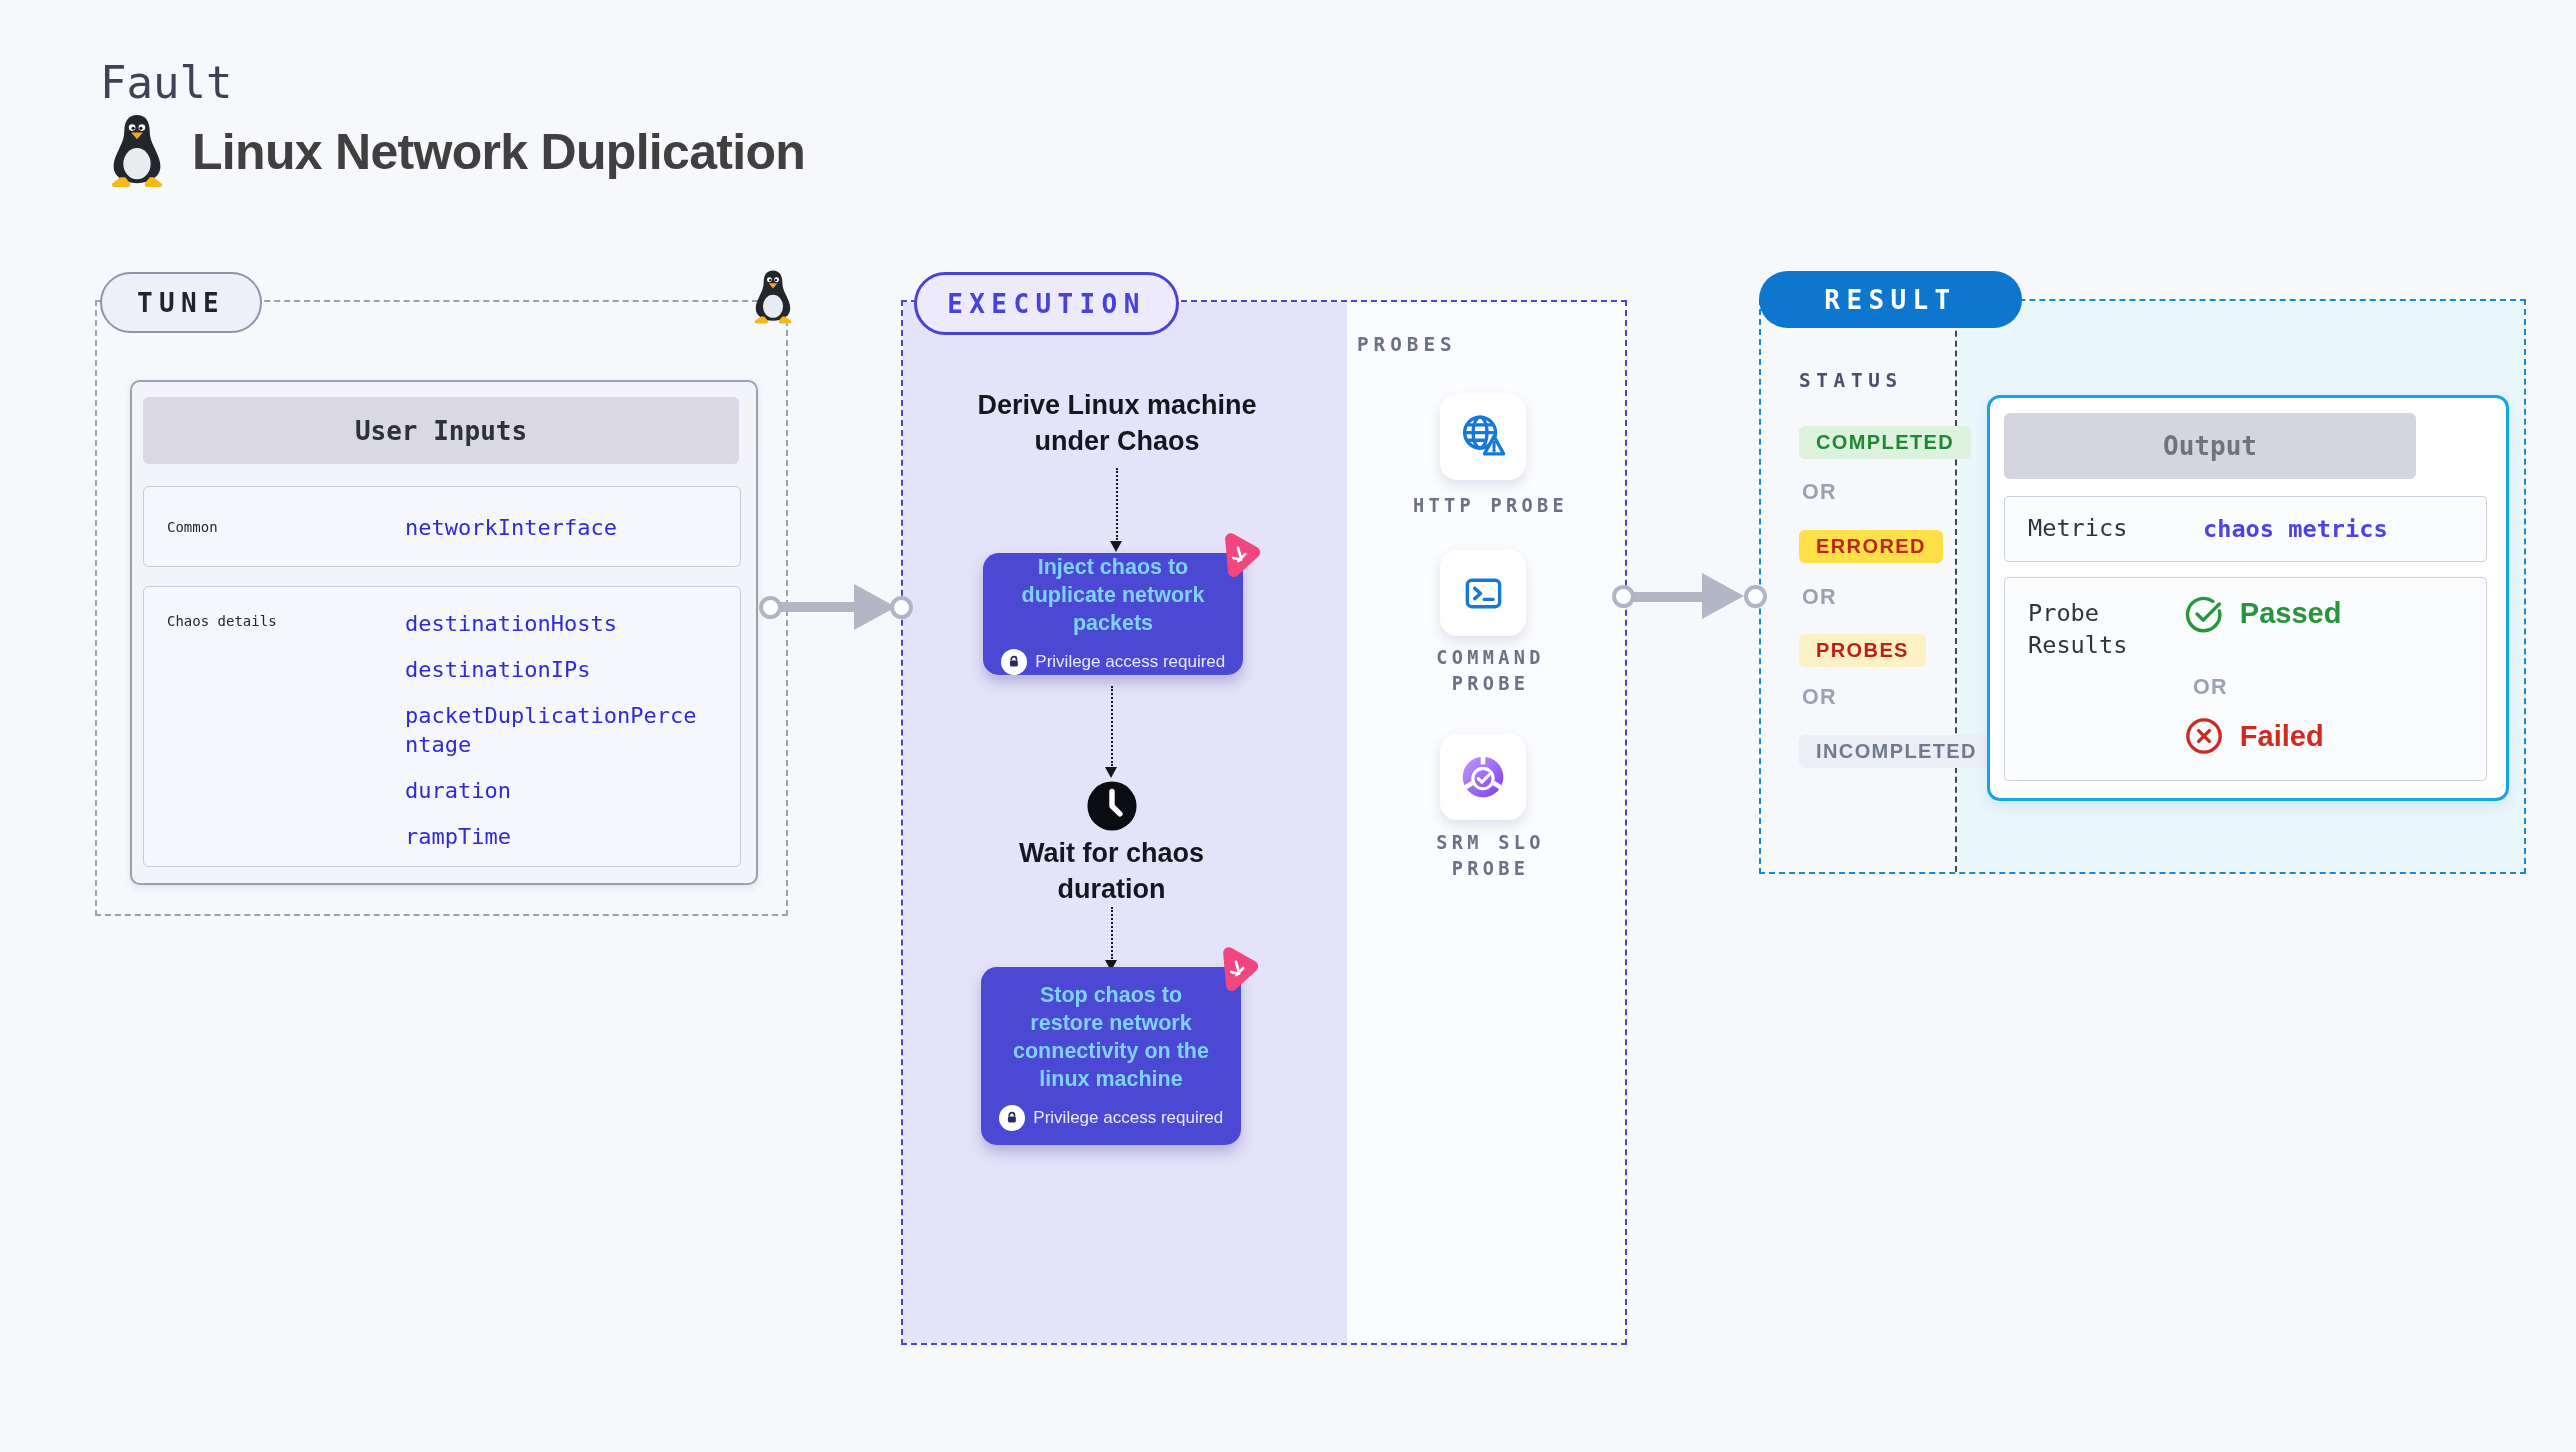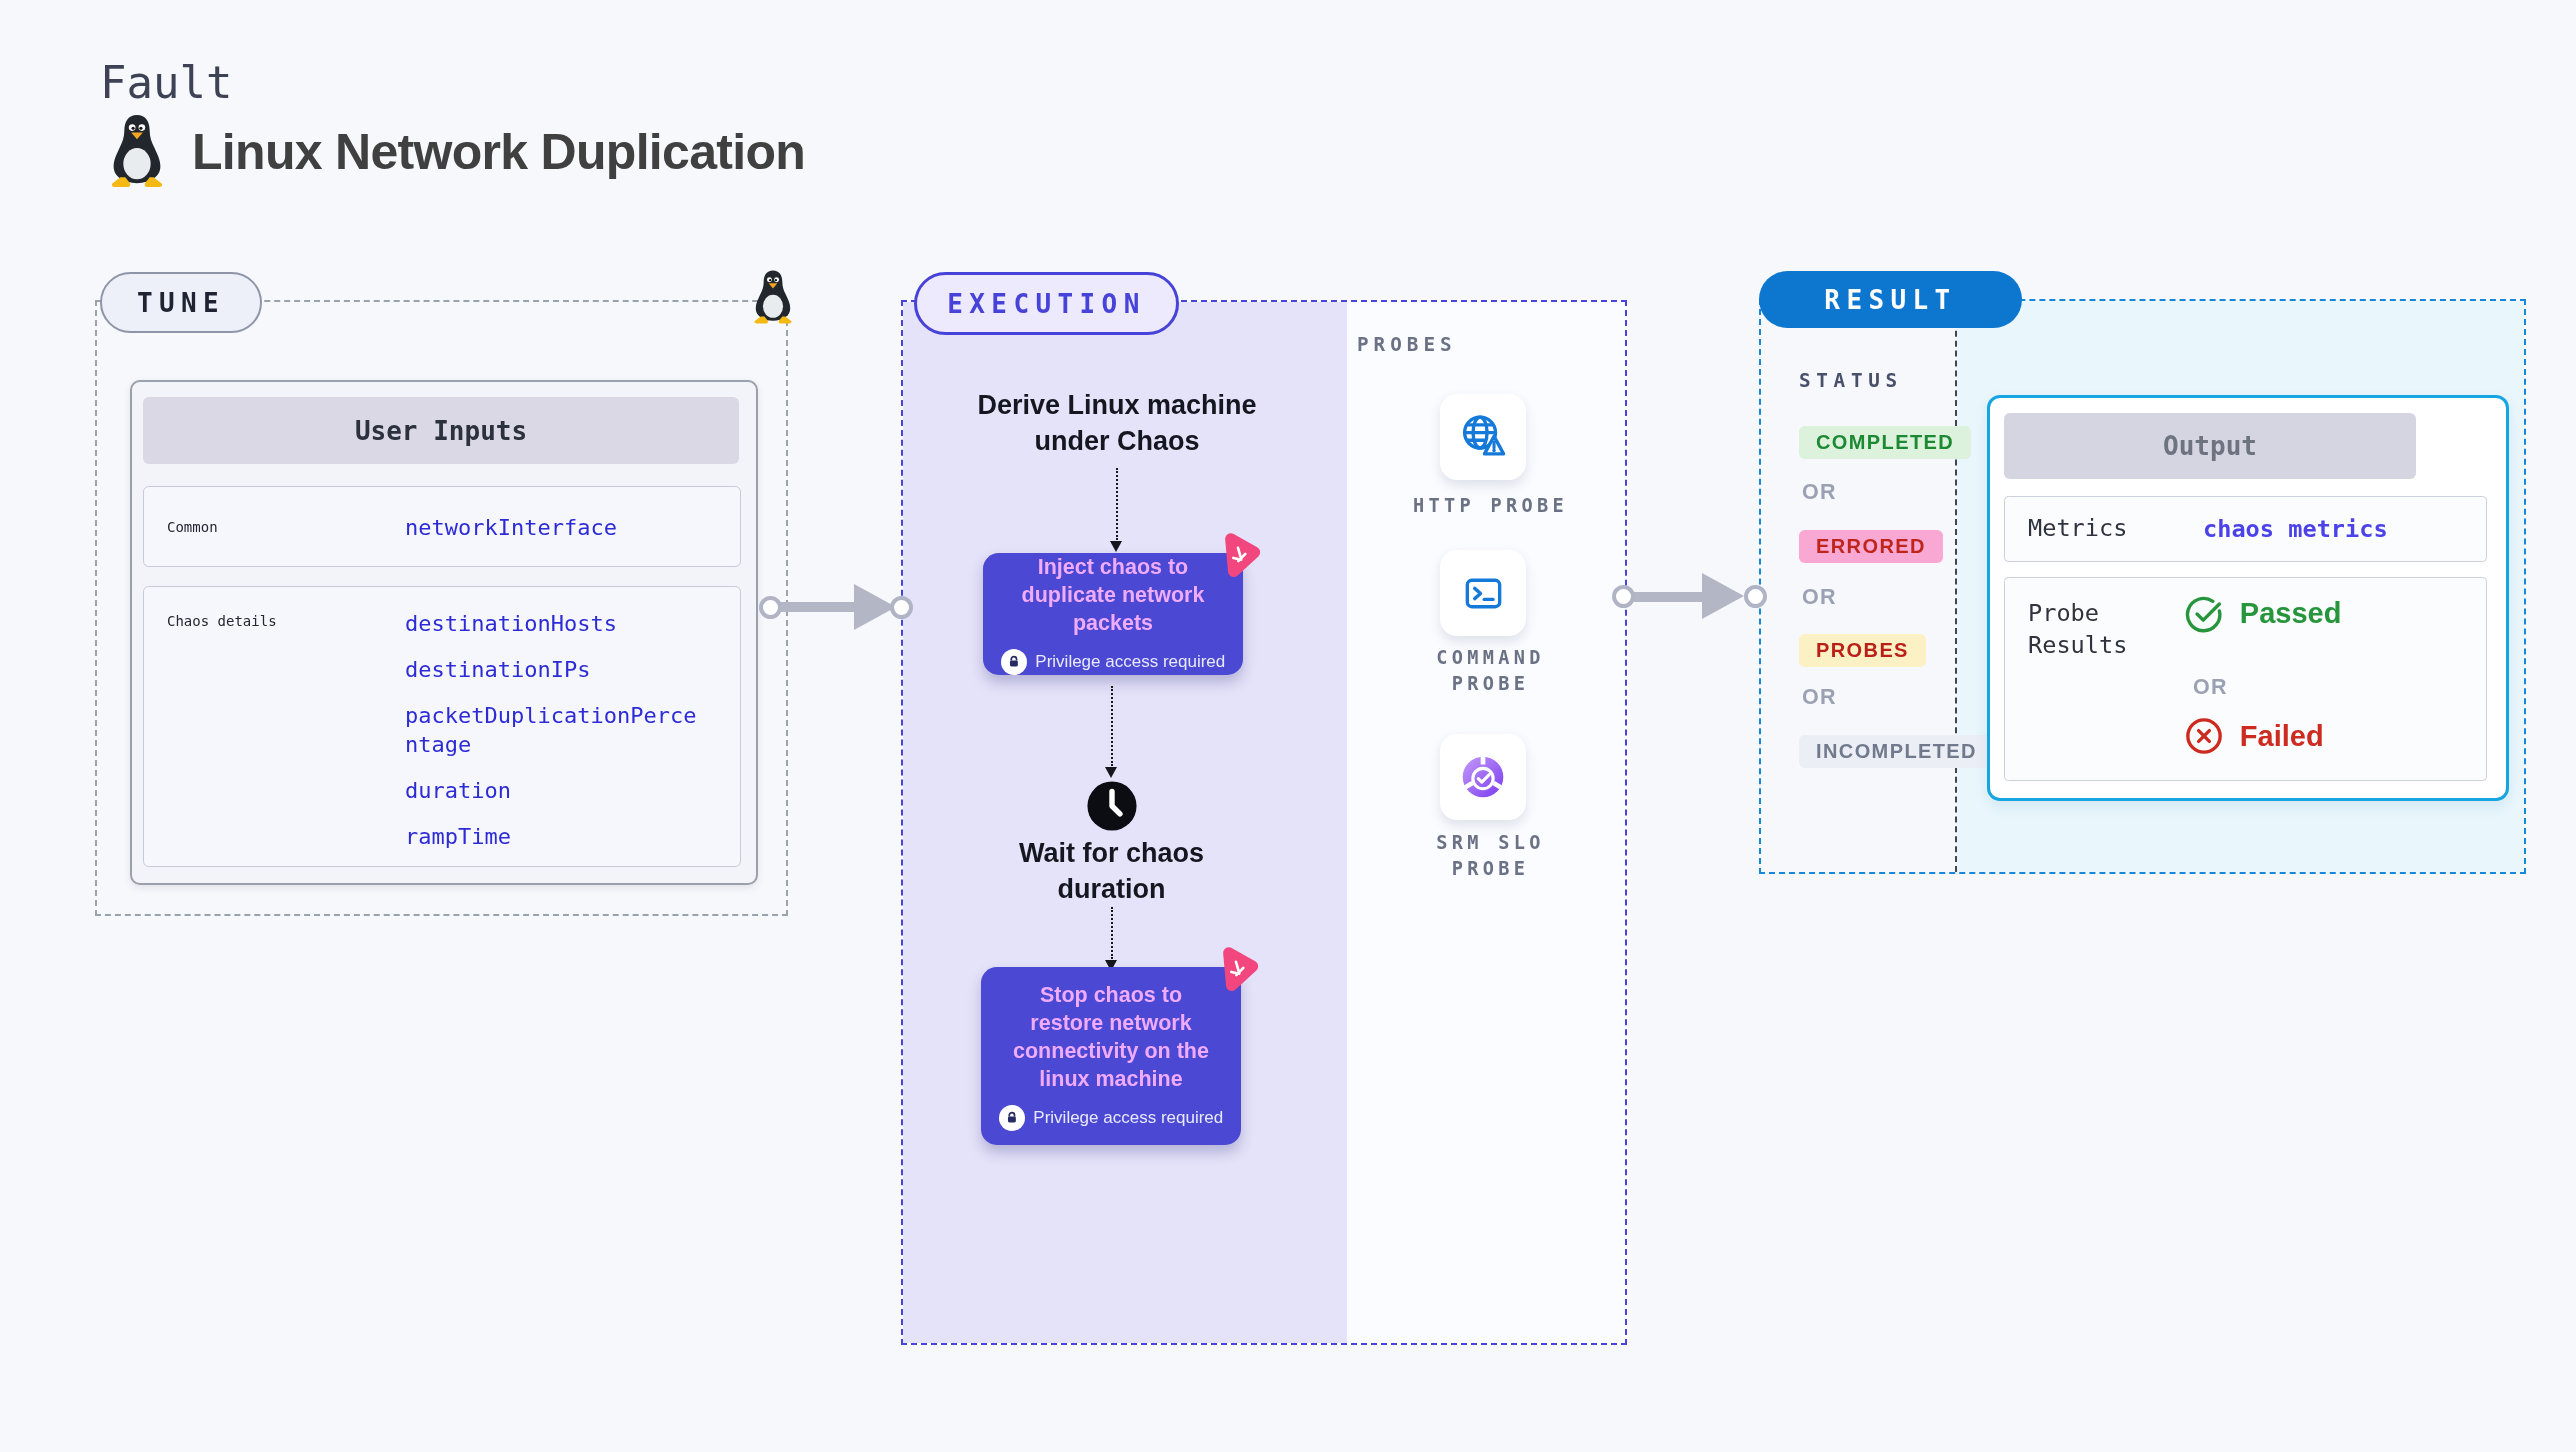--- a/index.html
+++ b/index.html
@@ -50,36 +50,36 @@
   .conn-line{height:10px;background:#b2b6c5;z-index:4;}
   .conn-head{width:0;height:0;border-top:23.6px solid transparent;border-bottom:23.6px solid transparent;border-left:42px solid #b2b6c5;z-index:4;}
 
   
   .varrow{width:0;border-left:2.9px dotted #15171c;}
   .vhead{position:absolute;bottom:-11.5px;left:-7.9px;width:0;height:0;border:solid transparent;border-width:11.5px 6.4px 0 6.4px;border-top-color:#15171c;}
 
   
   .step-text{font-weight:bold;color:#14171f;font-size:27px;line-height:36px;text-align:center;}
   .node{background:#4b48d3;border-radius:15.8px;box-shadow:0 7.2px 13px rgba(40,40,120,.25);display:flex;flex-direction:column;align-items:center;justify-content:center;z-index:3;}
-  .node-text{color:#f0abfc;font-weight:bold;font-size:21.5px;line-height:28px;text-align:center;}
+  .node-text{color:#7dd3fc;font-weight:bold;font-size:21.5px;line-height:28px;text-align:center;}
   .priv{display:flex;align-items:center;gap:8.6px;margin-top:11.5px;}
   .lock-badge{width:26px;height:26px;border-radius:50%;background:#ffffff;display:flex;align-items:center;justify-content:center;}
   .priv-text{color:#e9e9fc;font-size:17px;}
   .chaos-badge{width:46px;height:46px;transform:rotate(6deg);z-index:4;}
 
   
   .panel-label{font-size:19.3px;font-weight:bold;letter-spacing:5px;color:#6b7285;margin-top:24px;}
   .probe-card{width:86px;height:86px;background:#ffffff;border-radius:17px;box-shadow:0 5.7px 11.5px rgba(60,70,110,.14);display:flex;align-items:center;justify-content:center;z-index:2;}
   .probe-label{width:201px;text-align:center;font-size:18.6px;font-weight:bold;letter-spacing:4.3px;color:#6b7285;line-height:26px;}
 
   
   .status-label{left:1799px;top:369px;font-size:19.3px;font-weight:bold;letter-spacing:5.7px;color:#49506a;}
   .badge{position:absolute;left:1799px;height:33px;display:inline-flex;align-items:center;padding:0 17px;border-radius:5.7px;font-size:20px;font-weight:bold;letter-spacing:1.4px;}
   .badge-completed{top:426px;background:#dcf2dd;color:#1d8a33;}
-  .badge-errored{top:530px;background:#f9a8d4;color:#c0251c;}
+  .badge-errored{top:530px;background:#fde047;color:#c0251c;}
   .badge-queued{top:634px;background:#fcf0c5;color:#bb2018;}
   .badge-incompleted{top:735px;background:#eceef5;color:#717a8d;}
   .or{color:#9aa1b3;font-size:21.5px;font-weight:bold;letter-spacing:1.4px;}
 
   
   .out-card{left:1987px;top:395px;width:516px;height:400px;background:#ffffff;border:3.6px solid #16a5e0;border-radius:13px;box-shadow:0 5.7px 13px rgba(30,120,180,.10);z-index:2;}
   .out-header{left:2004px;top:413px;width:412px;height:66px;background:#d5d4e1;border-radius:5.7px;display:flex;align-items:center;justify-content:center;font-size:26px;font-weight:bold;color:#6e7380;z-index:3;}
   .out-row{background:#fbfcfe;border:1.4px solid #ccd0dc;border-radius:4.3px;z-index:3;}
   .out-row-metrics{left:2004px;top:496px;width:481px;height:64px;}
   .out-row-probe{left:2004px;top:577px;width:481px;height:202px;}

